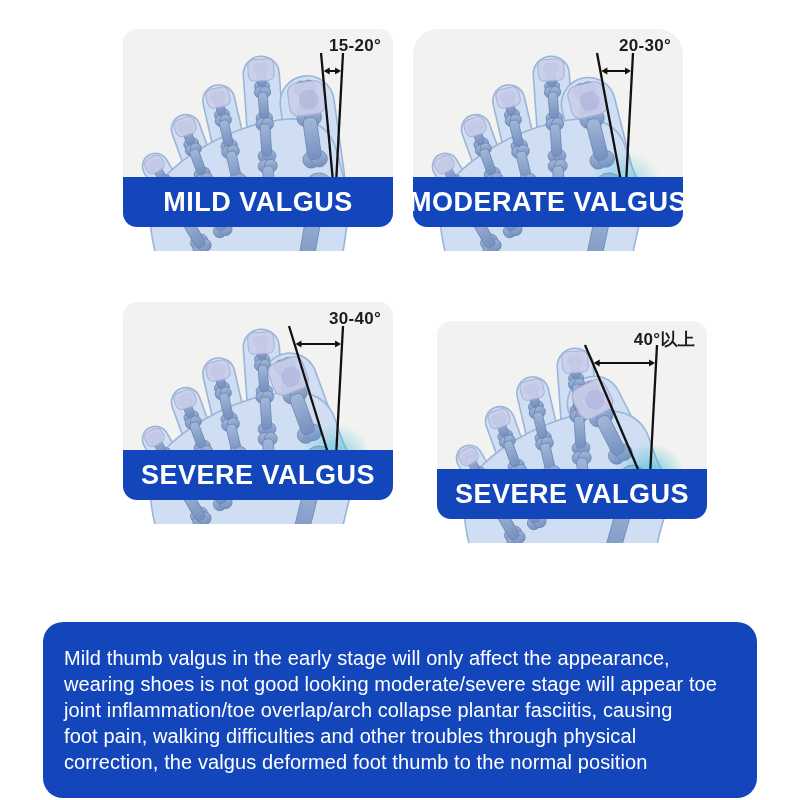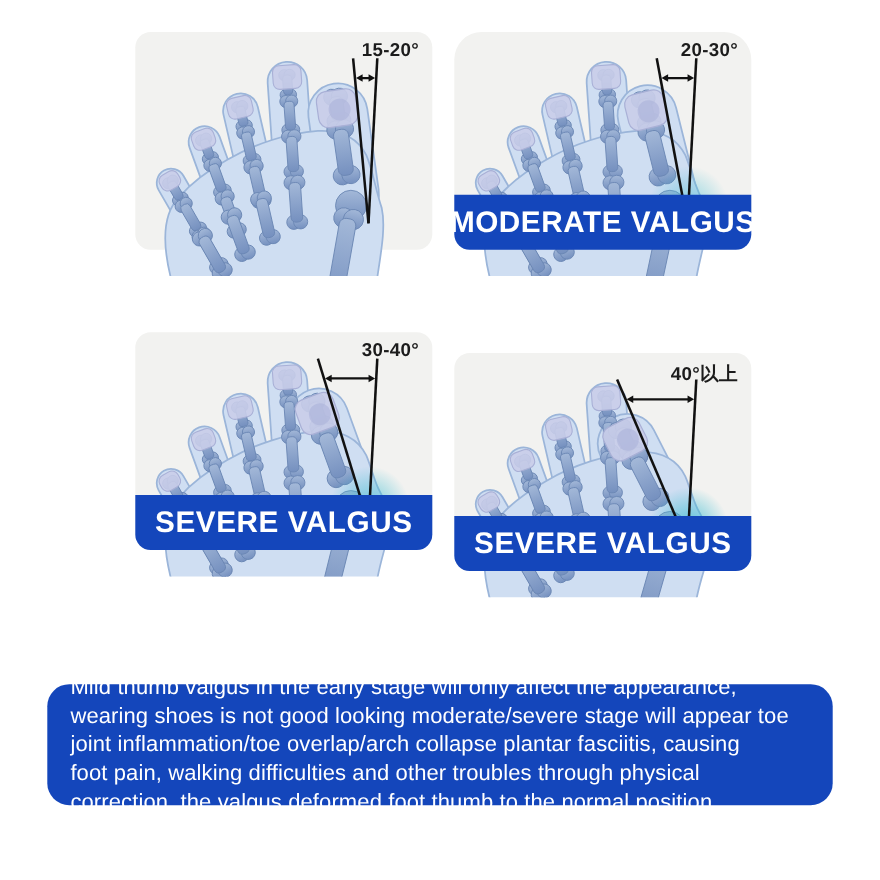--- a/index.html
+++ b/index.html
@@ -26,21 +26,21 @@
   .stage-banner{
     position:absolute;left:0;right:0;bottom:0;height:50px;
     border-radius:0 0 14px 14px;
     display:flex;align-items:center;justify-content:center;z-index:4;
   }
   .stage-banner-label{
     color:#ffffff;font-size:27px;font-weight:bold;letter-spacing:.5px;
     white-space:nowrap;
   }
   .description-panel{
-    position:absolute;left:43px;top:622px;width:714px;height:110px;
+    position:absolute;left:43px;top:622px;width:714px;height:176px;
     border-radius:20px;box-sizing:border-box;padding:14px 21px;
     display:flex;align-items:center;
   }
   .description-text{
     margin:0;color:#ffffff;font-size:20px;line-height:1.3;
     white-space:pre-line;letter-spacing:.1px;
   }
 </style>
 </head>
 <body>
@@ -200,20 +200,23 @@
     <rect x="-18" y="-106" width="36" height="33" rx="9" fill="#c9cde9" fill-opacity="0.9" stroke="#a9b0d6" stroke-width="1.1"></rect>
     <circle cx="2" cy="-88" r="10" fill="#aab1d8" fill-opacity="0.55"></circle>
       </g>
     <line x1="212" y1="174" x2="220" y2="24" stroke="#111111" stroke-width="2.3"></line>
     <line x1="212" y1="174" x2="198" y2="24" stroke="#111111" stroke-width="2.3"></line>
     <line x1="203.68" y1="42" x2="215.04" y2="42" stroke="#111111" stroke-width="2"></line>
     <polygon points="200.68,42 206.68,38.6 206.68,45.4" fill="#111111"></polygon>
     <polygon points="218.04,42 212.04,38.6 212.04,45.4" fill="#111111"></polygon>
     </svg>
   <div class="angle-label">15-20°</div>
+  <div class="stage-banner" style="background: rgb(20, 70, 187);">
+    <span class="stage-banner-label">MILD VALGUS</span>
+  </div>
 </div>
 
 <div class="stage-card" id="card1" style="background: rgb(242, 242, 240);">
   <svg class="foot-svg" id="foot1" viewBox="0 0 270 222">
       <defs>
     <linearGradient id="bg1" x1="0" y1="0" x2="0" y2="1">
       <stop offset="0" stop-color="#a3b8d8"></stop>
           <stop offset="1" stop-color="#7590bf"></stop>
     </linearGradient>
     <radialGradient id="tg1">
@@ -540,21 +543,21 @@
     <line x1="175.52" y1="42" x2="215.04" y2="42" stroke="#111111" stroke-width="2"></line>
     <polygon points="172.52,42 178.52,38.6 178.52,45.4" fill="#111111"></polygon>
     <polygon points="218.04,42 212.04,38.6 212.04,45.4" fill="#111111"></polygon>
     </svg>
   <div class="angle-label">30-40°</div>
   <div class="stage-banner" style="background: rgb(20, 70, 187);">
     <span class="stage-banner-label">SEVERE VALGUS</span>
   </div>
 </div>
 
-<div class="stage-card" id="card3" style="background: rgb(242, 242, 240);">
+<div class="stage-card" id="card3" style="background: rgb(242, 242, 240); margin-left: 24px;">
   <svg class="foot-svg" id="foot3" viewBox="0 0 270 222">
       <defs>
     <linearGradient id="bg3" x1="0" y1="0" x2="0" y2="1">
       <stop offset="0" stop-color="#a3b8d8"></stop>
           <stop offset="1" stop-color="#7590bf"></stop>
     </linearGradient>
     <radialGradient id="tg3">
       <stop offset="0" stop-color="#3fbdd2" stop-opacity="0.95"></stop>
       <stop offset="0.55" stop-color="#3fbdd2" stop-opacity="0.45"></stop>
       <stop offset="1" stop-color="#3fbdd2" stop-opacity="0"></stop>

